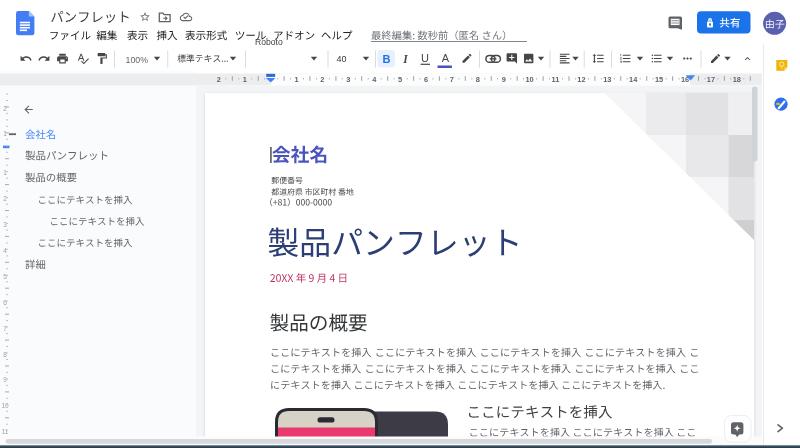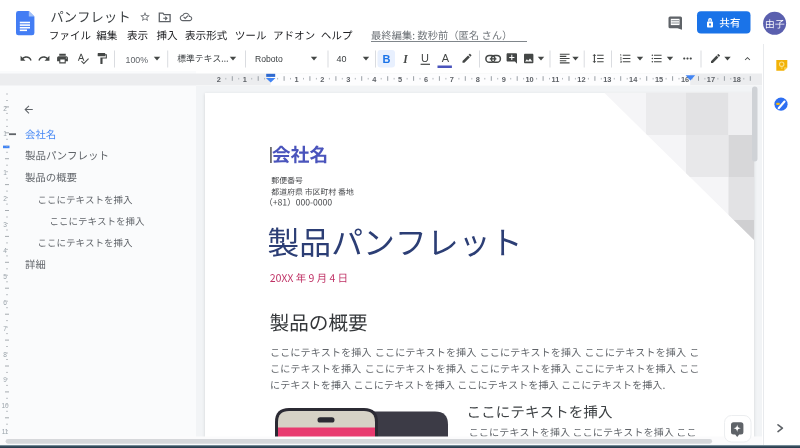--- a/index.html
+++ b/index.html
@@ -6,21 +6,21 @@
 #stage{position:relative;width:800px;height:448px}
 .lbl{position:absolute;font-size:11px;color:#3c4043}
 </style></head>
 <body>
 <div id="stage">
 <div class="abs" style="left:0;top:71px;width:196px;height:366px;background:#fafbfc"></div>
 <div class="abs" style="left:196px;top:85.5px;width:566px;height:351.5px;background:#f2f4f6"></div>
 <div class="abs" style="left:204.5px;top:92.5px;width:549.5px;height:344.5px;background:#fff;box-shadow:0 1px 3px rgba(60,64,67,.18)"></div>
 <div class="abs" style="left:762.5px;top:44px;width:37.5px;height:401px;background:#fff;border-left:1px solid #e8eaed"></div>
 <div class="lbl" style="left:125.5px;top:54.6px;font-size:8.8px;color:#5f6368">100%</div>
-<div class="lbl" style="left:255px;top:54px;font-size:8.6px;color:#3c4043">Roboto</div>
+<div class="lbl" style="left:255px;top:37px;font-size:8.6px;color:#3c4043">Roboto</div>
 <div class="lbl" style="left:336.5px;top:54.2px;font-size:9px;color:#3c4043">40</div>
 <div class="abs" style="left:371px;top:41.3px;width:156px;height:1px;background:#80868b"></div>
 <svg class="abs" style="left:0;top:0" width="800" height="448" viewBox="0 0 800 448">
 <defs>
         <path id="ga" d="M783 697Q783 670 802 651Q821 631 849 631Q876 631 895 651Q915 670 915 697Q915 725 895 744Q876 764 849 764Q821 764 802 744Q783 725 783 697ZM737 697Q737 728 752 754Q767 779 792 794Q818 810 849 810Q879 810 905 794Q931 779 946 754Q961 728 961 697Q961 666 946 641Q931 616 905 601Q879 585 849 585Q818 585 792 601Q767 616 752 641Q737 666 737 697ZM218 301Q234 340 250 386Q265 432 278 482Q292 531 302 580Q312 628 316 672L405 653Q403 642 399 630Q395 617 392 604Q389 591 387 580Q382 557 373 520Q364 483 352 439Q340 395 326 351Q312 306 296 268Q278 222 254 174Q231 125 204 79Q177 33 149 -7L64 29Q111 92 152 165Q192 239 218 301ZM710 339Q695 378 677 421Q659 464 639 508Q619 551 601 589Q582 628 565 655L646 682Q661 656 680 618Q698 580 718 537Q738 494 757 450Q776 406 792 366Q807 329 824 284Q841 238 857 192Q874 145 888 101Q902 58 912 24L823 -5Q811 46 792 106Q774 165 753 226Q732 286 710 339Z"></path>
         <path id="gb" d="M227 733Q254 715 289 688Q324 662 360 632Q397 603 429 575Q461 547 482 526L419 463Q400 482 370 510Q340 538 304 568Q268 599 233 626Q198 654 170 672ZM141 63Q229 76 301 99Q374 122 434 151Q494 180 541 209Q618 257 683 320Q748 382 797 449Q846 516 875 577L923 492Q889 430 839 366Q789 302 726 243Q663 184 587 136Q537 105 478 75Q418 45 348 21Q277 -4 194 -19Z"></path>
         <path id="gc" d="M861 665Q856 654 853 642Q849 630 846 615Q838 575 825 528Q812 480 793 429Q775 379 751 332Q726 284 697 246Q651 188 595 138Q539 87 467 47Q395 7 303 -22L235 53Q333 78 404 114Q476 149 530 195Q584 241 625 294Q661 339 688 397Q714 455 732 513Q749 572 756 620Q742 620 703 620Q664 620 611 620Q558 620 500 620Q443 620 390 620Q337 620 298 620Q259 620 245 620Q215 620 190 619Q165 618 145 617V705Q159 704 176 702Q193 700 211 700Q229 699 245 699Q257 699 288 699Q319 699 361 699Q404 699 452 699Q501 699 548 699Q596 699 638 699Q679 699 708 699Q737 699 747 699Q758 699 772 700Q786 700 800 704Z"></path>
         <path id="gd" d="M222 32Q228 44 230 55Q232 66 232 81Q232 96 232 137Q232 178 232 235Q232 292 232 354Q232 417 232 476Q232 536 232 583Q232 629 232 653Q232 666 230 684Q229 702 227 718Q226 734 223 744H322Q319 726 317 700Q315 675 315 653Q315 633 315 595Q315 557 315 508Q315 460 315 406Q315 352 315 300Q315 248 315 204Q315 159 315 128Q315 97 315 86Q387 104 463 137Q540 170 613 214Q687 259 751 313Q816 366 862 427L907 357Q810 236 659 145Q509 54 322 0Q314 -2 303 -7Q292 -11 280 -18Z"></path>
         <path id="ge" d="M483 576Q490 561 501 532Q512 502 524 469Q537 436 547 406Q557 377 562 360L488 334Q484 351 474 380Q465 409 453 442Q441 476 429 505Q417 534 410 551ZM845 520Q840 505 837 493Q833 480 830 470Q810 388 776 309Q742 231 688 163Q619 75 533 16Q446 -43 362 -75L296 -8Q354 10 413 40Q473 70 526 112Q580 154 621 205Q657 249 685 304Q714 359 733 421Q752 483 759 547ZM251 526Q259 509 271 480Q283 451 297 416Q310 382 322 351Q335 319 342 300L266 272Q260 291 249 323Q237 356 223 391Q209 426 197 455Q184 484 177 497Z"></path>
         <path id="gf" d="M337 88Q337 102 337 145Q337 187 337 245Q337 304 337 369Q337 433 337 494Q337 555 337 602Q337 649 337 670Q337 691 335 721Q333 751 329 774H427Q425 752 423 722Q420 692 420 670Q420 631 420 576Q420 522 420 460Q420 399 421 339Q421 278 421 225Q421 173 421 137Q421 100 421 88Q421 72 422 51Q422 30 424 8Q426 -13 427 -30H330Q334 -6 335 27Q337 60 337 88ZM403 512Q452 497 512 477Q571 456 633 433Q695 410 750 386Q806 363 847 342L813 257Q770 281 716 304Q662 328 606 351Q549 374 496 392Q444 411 403 423Z"></path>

